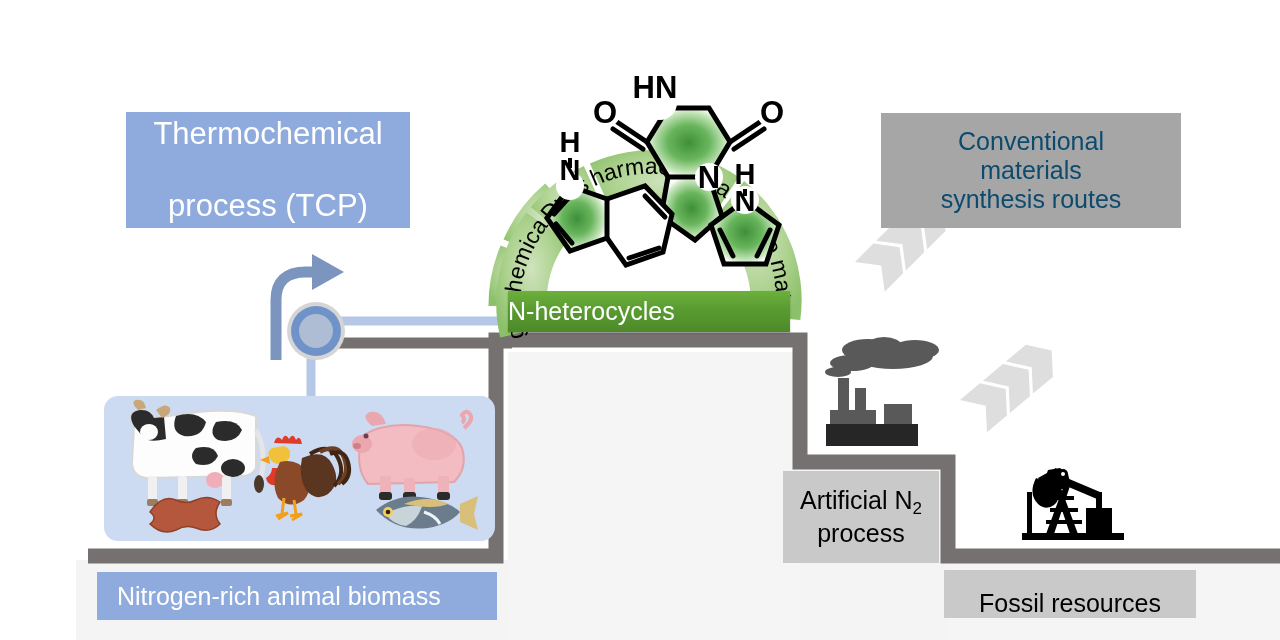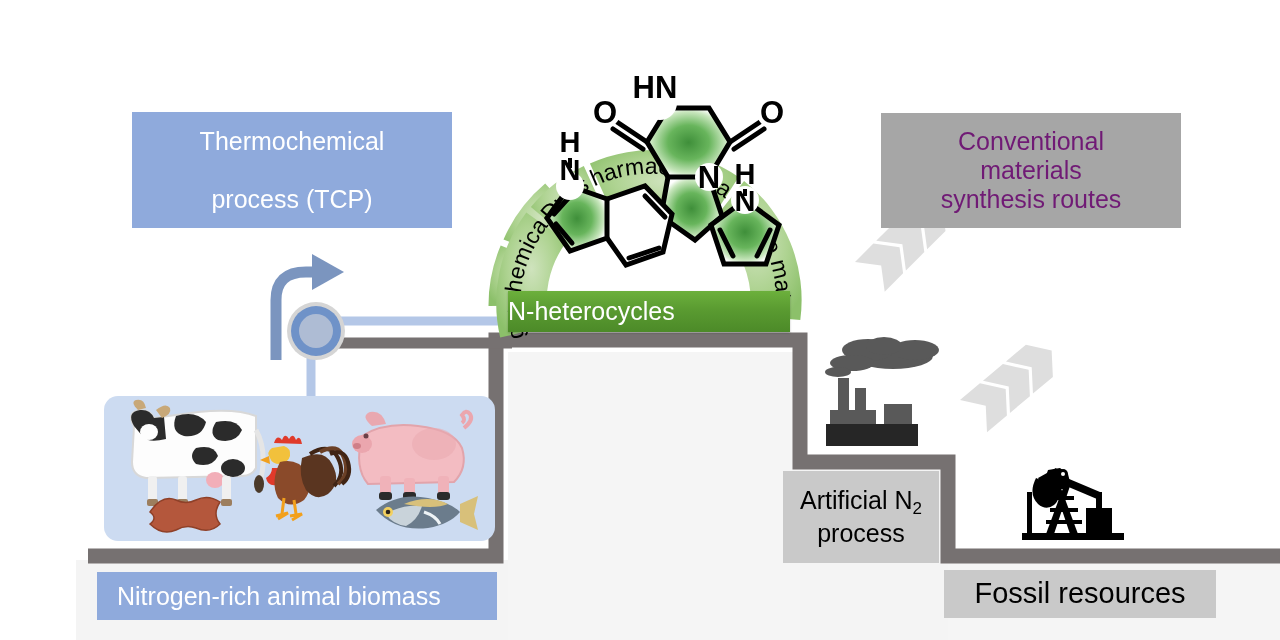--- a/index.html
+++ b/index.html
@@ -5,28 +5,28 @@
   html,body{margin:0;padding:0;background:#fff;}
   body{width:1280px;height:640px;position:relative;overflow:hidden;
        font-family:"Liberation Sans","DejaVu Sans",sans-serif;}
   #stage{position:absolute;inset:0;width:1280px;height:640px;}
   .abs{position:absolute;}
 
   
   .boxlabel{display:flex;align-items:center;justify-content:center;
             text-align:center;line-height:1.16;box-sizing:border-box;}
   .blue-box{background:#8faadc;color:#ffffff;}
-  .gray-box{background:#a6a6a6;color:#701a75;}
+  .gray-box{background:#a6a6a6;color:#0c4a6e;}
   .lightgray-box{background:#c9c9c9;color:#000000;}
   .blue-strip{background:#8faadc;color:#ffffff;}
 
-  #tcp-box{left:132px;top:112px;width:320px;height:116px;font-size:25px;}
+  #tcp-box{left:126px;top:112px;width:284px;height:116px;font-size:31px;}
   #conv-box{left:881px;top:113px;width:300px;height:115px;font-size:25px;}
   #n2-box{left:783px;top:471px;width:156px;height:92px;font-size:25px;}
-  #fossil-box{left:944px;top:570px;width:272px;height:48px;font-size:29px;}
+  #fossil-box{left:944px;top:570px;width:252px;height:48px;font-size:25px;align-items:flex-end;}
   #biomass-strip{left:97px;top:572px;width:400px;height:48px;font-size:25px;
                  justify-content:flex-start;padding-left:20px;text-align:left;}
 
   
   #nhet-bar{left:508px;top:291px;width:282px;height:41px;font-size:25px;color:#fff;
             background:linear-gradient(180deg,#6cb03c 0%,#5a9b31 45%,#4c8a28 100%);
             display:flex;align-items:center;justify-content:flex-start;
             box-shadow:0 1px 2px rgba(0,0,0,.25);}
 
   

